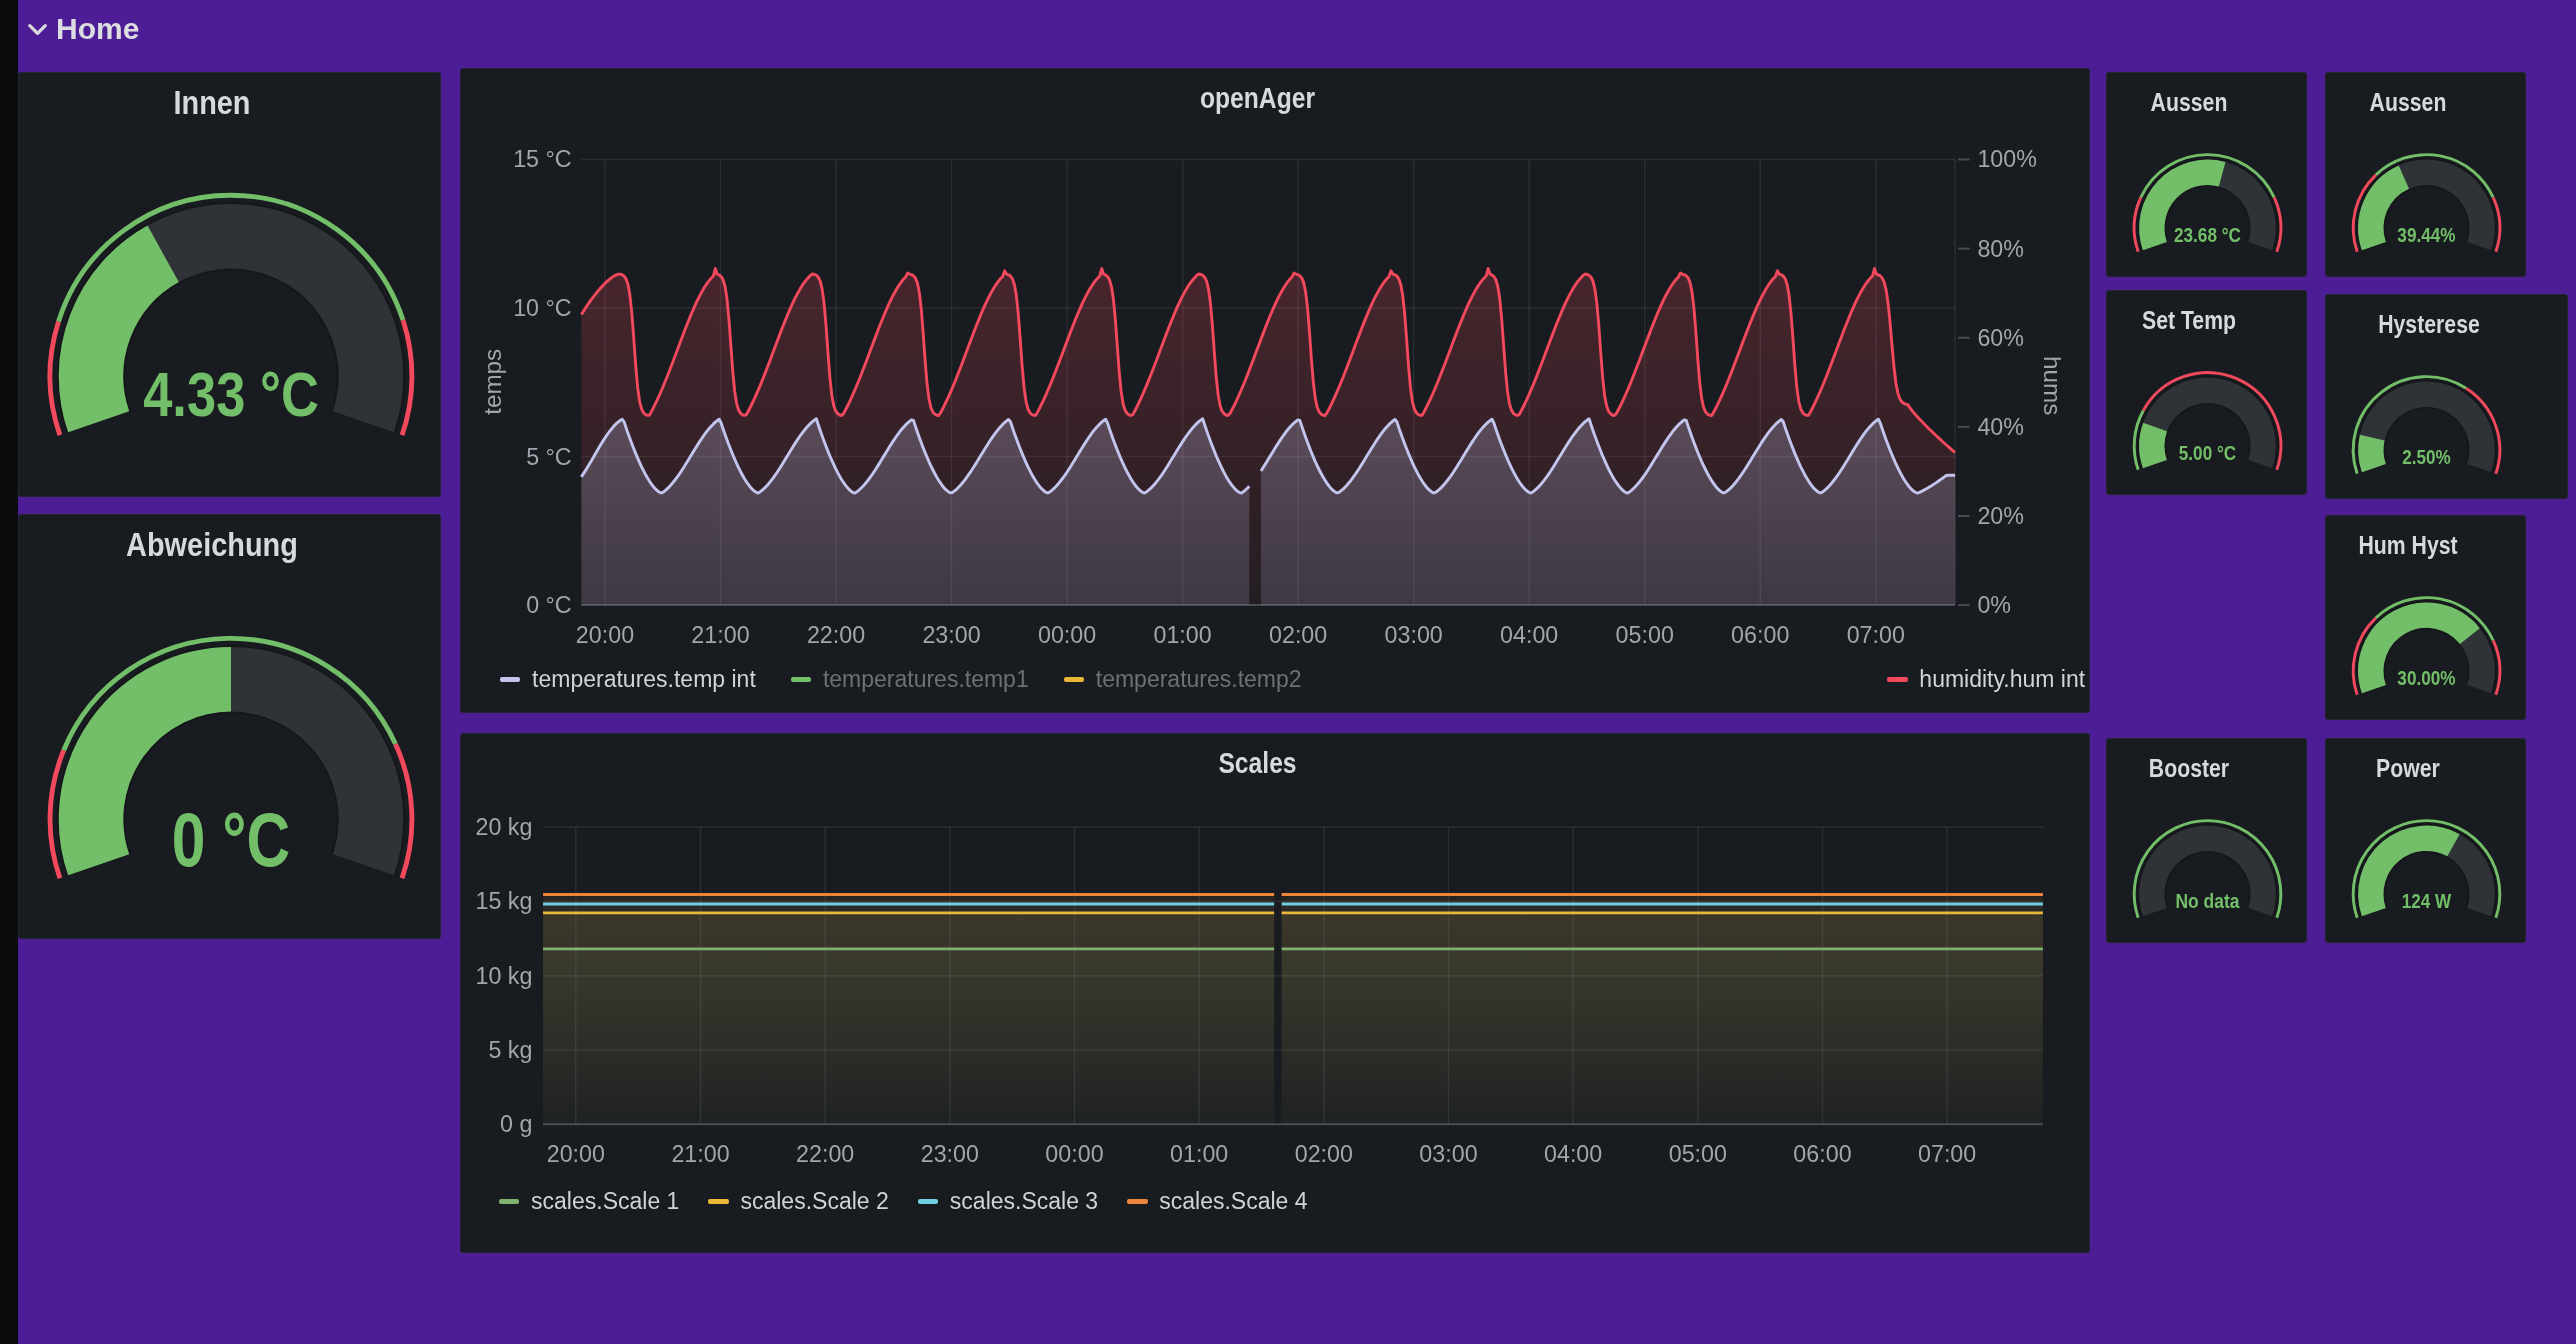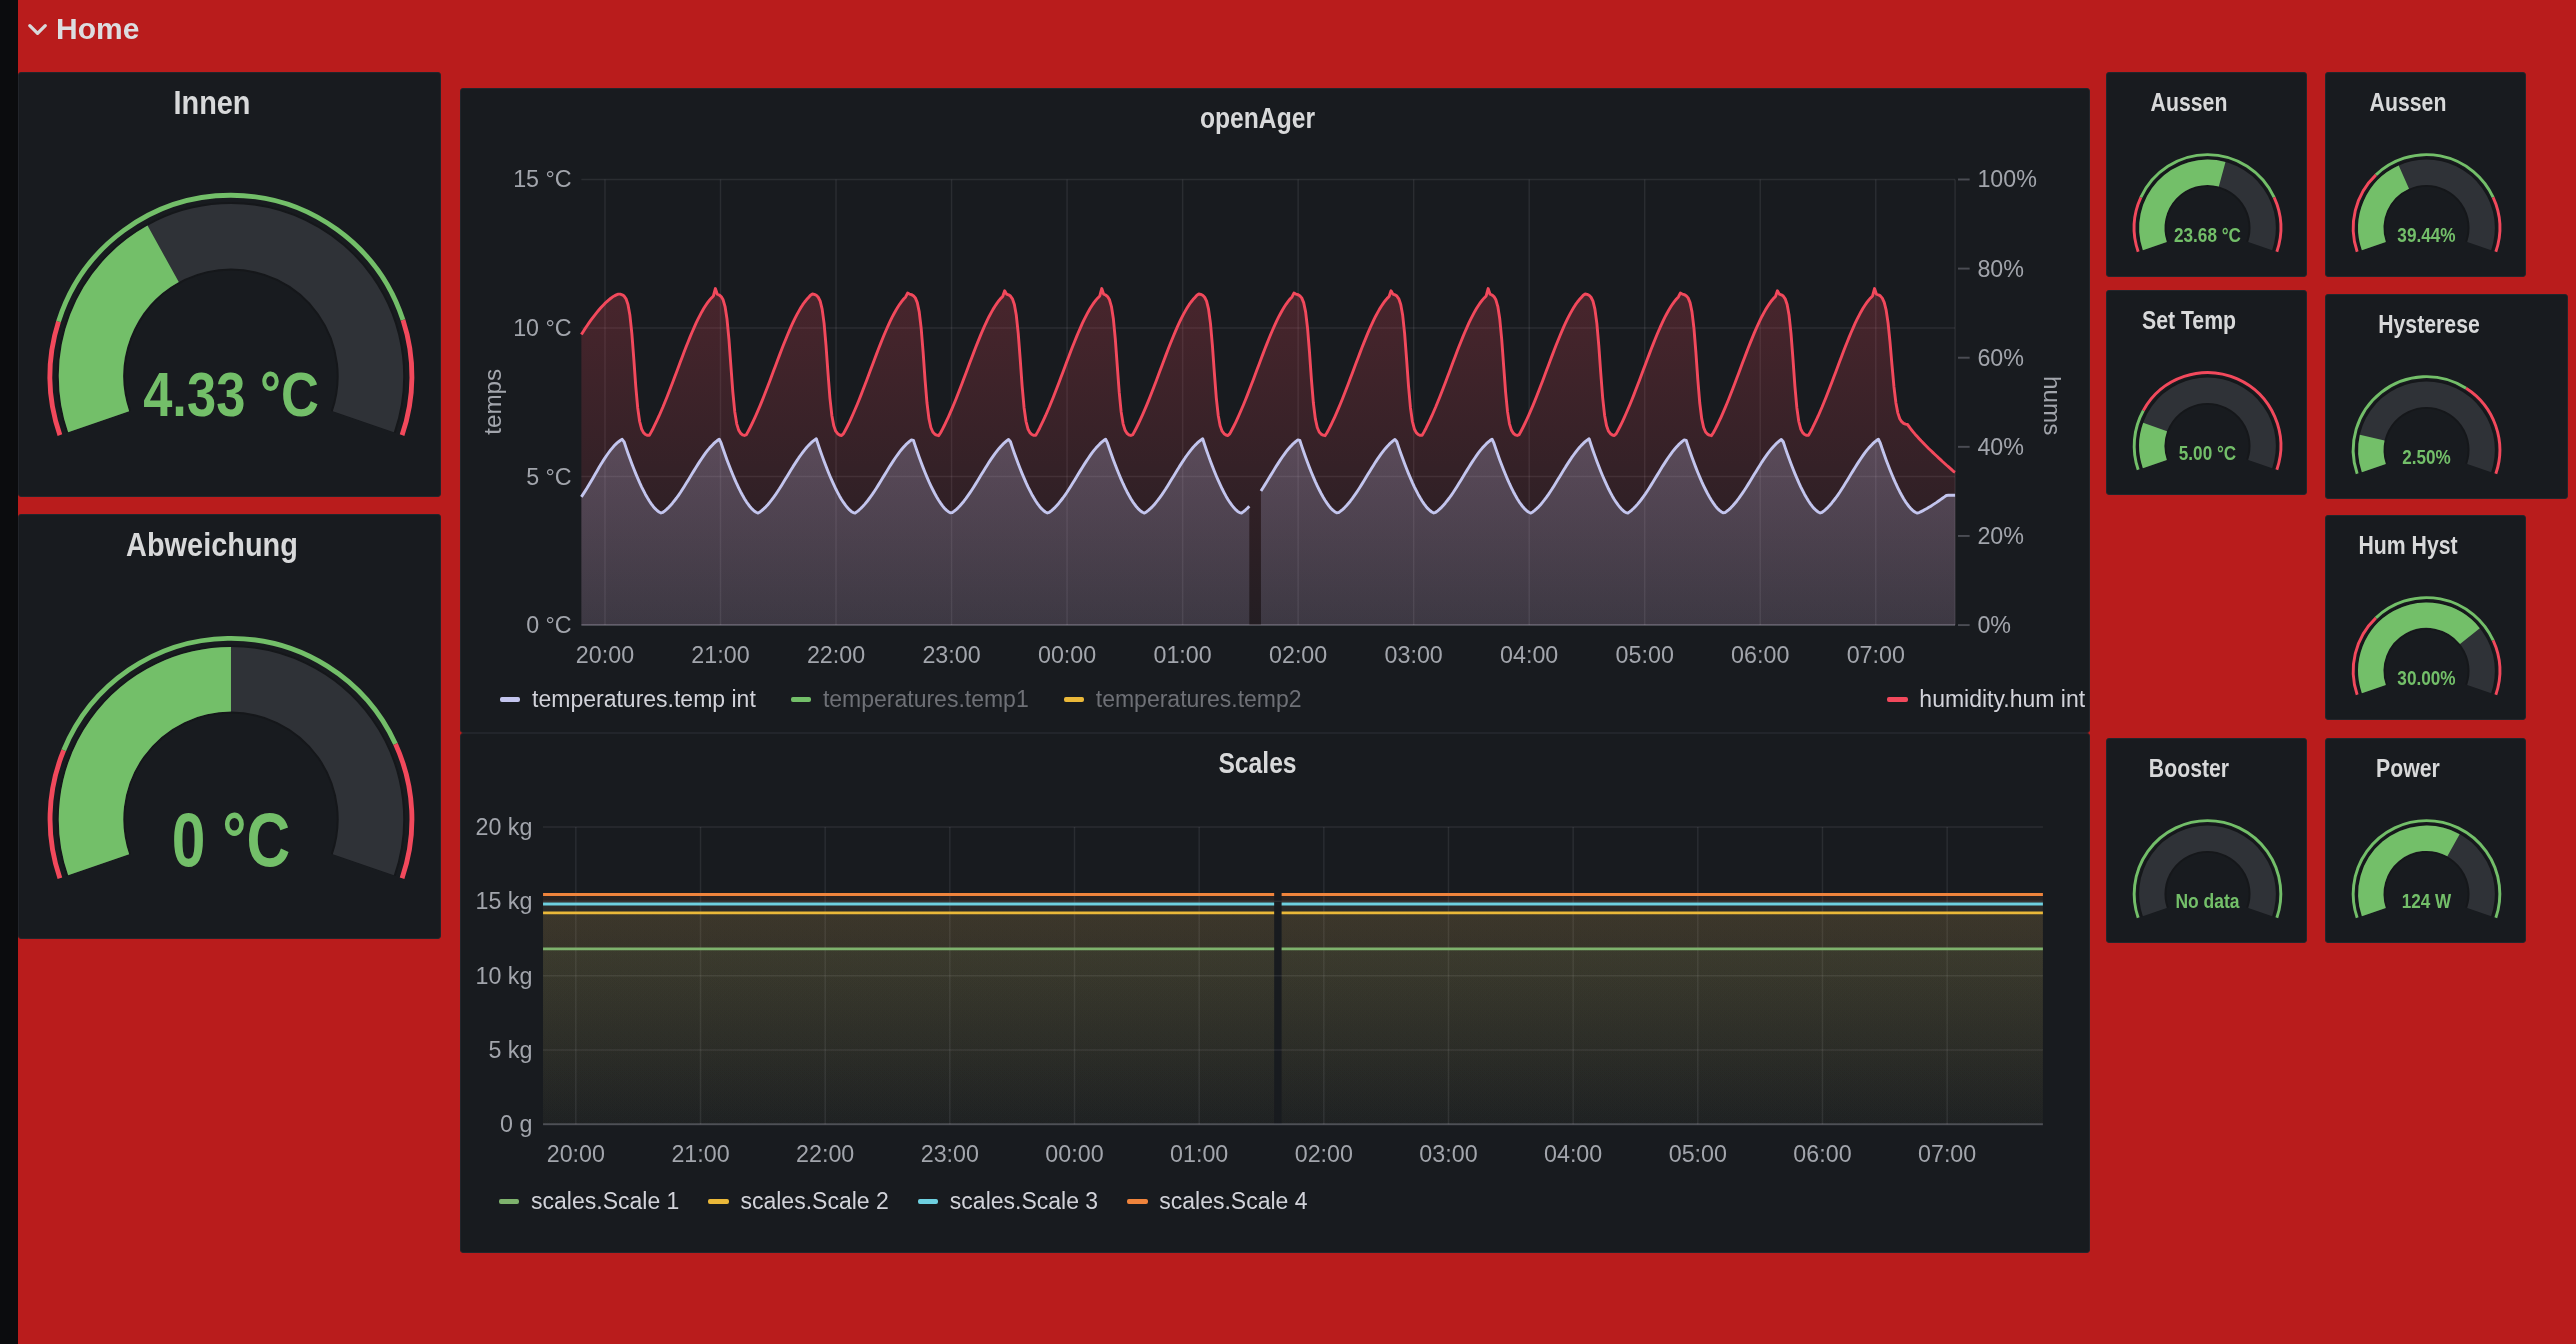--- a/index.html
+++ b/index.html
@@ -1,15 +1,15 @@
 <!DOCTYPE html>
 <html><head><meta charset="utf-8"><title>Home</title>
 <style>
 html,body{margin:0;padding:0;background:#111217;font-family:"Liberation Sans",sans-serif;}
-#root{position:relative;width:2576px;height:1345px;background:#b91c1c;overflow:hidden;}
+#root{position:relative;width:2576px;height:1345px;background:#4c1d95;overflow:hidden;}
 .panel{position:absolute;background:#181b1f;border:1px solid #22252b;border-radius:2.9px;box-sizing:border-box;}
 .ptitle{position:absolute;left:0;right:0;text-align:center;color:#d8d9da;font-weight:700;line-height:1.25;}
 .legend{position:absolute;white-space:nowrap;}
 .dash{display:inline-block;width:20.4px;height:4.9px;border-radius:1.9px;vertical-align:middle;}
 .lab{font-size:23px;margin-left:11.7px;vertical-align:middle;}
 .on{color:#d2d3da;}
 .off{color:#6e7076;}
 </style></head>
 <body>
 <div id="root">
@@ -37,21 +37,21 @@
       <svg width="423" height="425" viewBox="0 0 436 438" style="position:absolute;left:0;top:0">
         <path d="M 82.11 360.56 A 144.25 144.25 0 1 1 354.89 360.56" stroke="#15171a" stroke-width="70.5" fill="none"></path>
         <path d="M 82.11 360.56 A 144.25 144.25 0 1 1 354.89 360.56" stroke="#2f3237" stroke-width="66.5" fill="none"></path>
         <path d="M 82.11 360.56 A 144.25 144.25 0 0 1 218.50 169.35" stroke="#73bf69" stroke-width="66.5" fill="none"></path>
         <path d="M 42.16 374.32 A 186.50 186.50 0 0 1 46.10 242.47" stroke="#f2495c" stroke-width="5.0" fill="none"></path>
         <path d="M 46.10 242.47 A 186.50 186.50 0 0 1 388.07 235.96" stroke="#73bf69" stroke-width="5.0" fill="none"></path>
         <path d="M 388.07 235.96 A 186.50 186.50 0 0 1 394.84 374.32" stroke="#f2495c" stroke-width="5.0" fill="none"></path>
         <text x="218.5" y="361.4" fill="#73bf69" font-size="78" font-weight="700" text-anchor="middle" textLength="122" lengthAdjust="spacingAndGlyphs" font-family="Liberation Sans, sans-serif">0 °C</text>
       </svg>
     </div>
-    <div class="panel" style="left:460px;top:88px;width:1630px;height:645px">
+    <div class="panel" style="left:460px;top:68px;width:1630px;height:645px">
       <div class="ptitle" style="top:10.7px;font-size:29px;transform:translateX(-17.5px) scaleX(0.85)">openAger</div>
       <svg width="1630" height="645" viewBox="0 0 1679 664" style="position:absolute;left:0;top:0" font-family="Liberation Sans, sans-serif">
         <line x1="124.0" y1="552.0" x2="1539.0" y2="552.0" stroke="rgba(204,204,220,0.10)" stroke-width="1.5"></line>
         <line x1="124.0" y1="399.0" x2="1539.0" y2="399.0" stroke="rgba(204,204,220,0.10)" stroke-width="1.5"></line>
         <line x1="124.0" y1="246.0" x2="1539.0" y2="246.0" stroke="rgba(204,204,220,0.10)" stroke-width="1.5"></line>
         <line x1="124.0" y1="93.0" x2="1539.0" y2="93.0" stroke="rgba(204,204,220,0.10)" stroke-width="1.5"></line>
         <line x1="148.3" y1="93.0" x2="148.3" y2="552.0" stroke="rgba(204,204,220,0.10)" stroke-width="1.5"></line>
         <line x1="267.3" y1="93.0" x2="267.3" y2="552.0" stroke="rgba(204,204,220,0.10)" stroke-width="1.5"></line>
         <line x1="386.3" y1="93.0" x2="386.3" y2="552.0" stroke="rgba(204,204,220,0.10)" stroke-width="1.5"></line>
         <line x1="505.3" y1="93.0" x2="505.3" y2="552.0" stroke="rgba(204,204,220,0.10)" stroke-width="1.5"></line>

